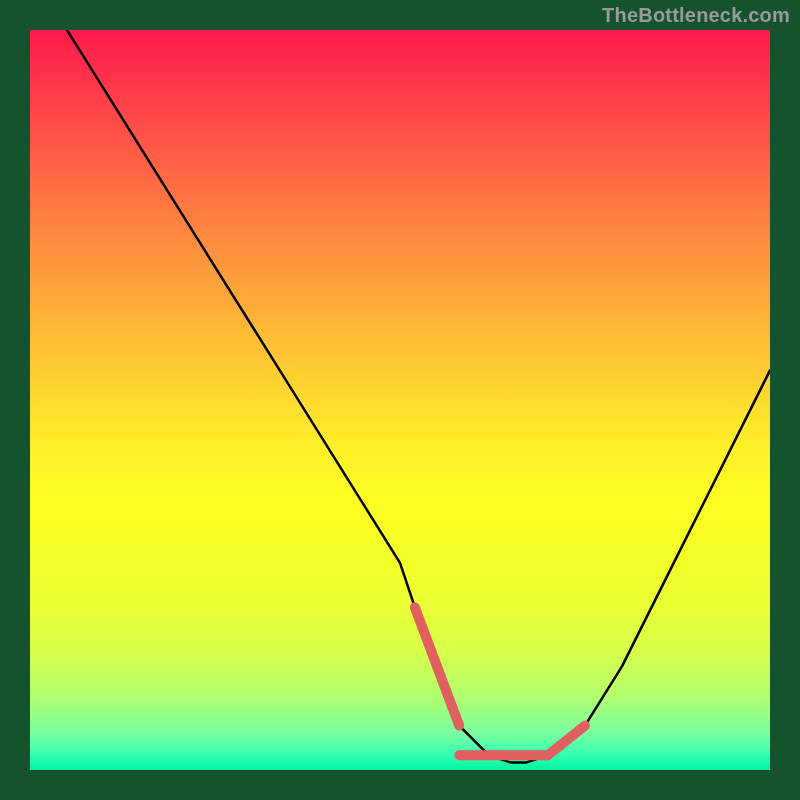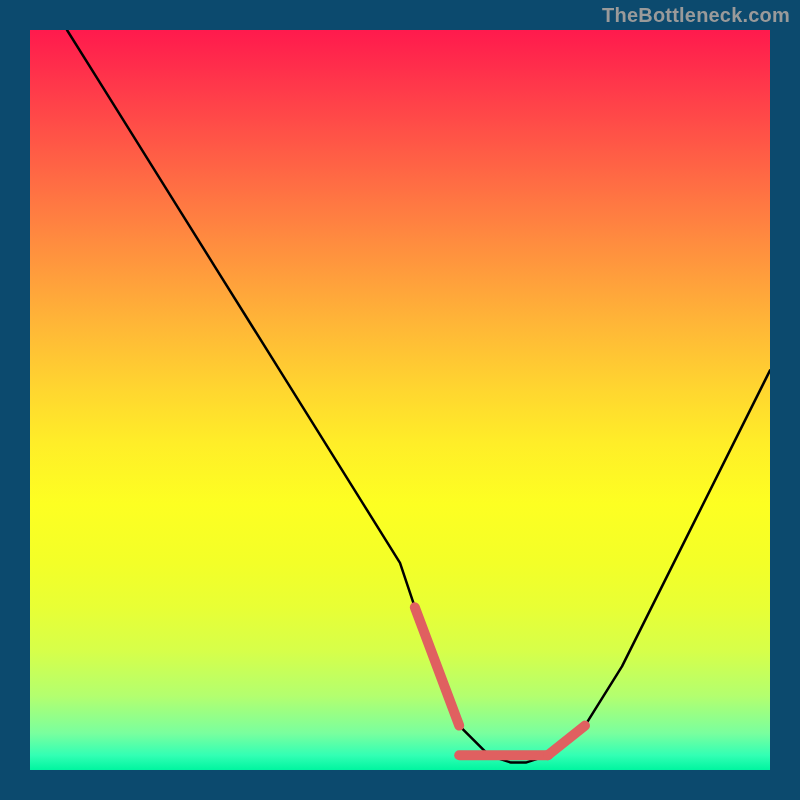--- a/index.html
+++ b/index.html
@@ -10,21 +10,21 @@
     background: #000;
     overflow: hidden;
     font-family: Arial, Helvetica, sans-serif;
   }
   .frame {
     position: absolute;
     top: 0;
     left: 0;
     width: 800px;
     height: 800px;
-    background: #0c4a6e;
+    background: #14532d;
   }
   .plot-area {
     position: absolute;
     top: 30px;
     left: 30px;
     width: 740px;
     height: 740px;
     background: linear-gradient(to bottom,
       #ff1a4d 0%,
       #ff3a4a 8%,

